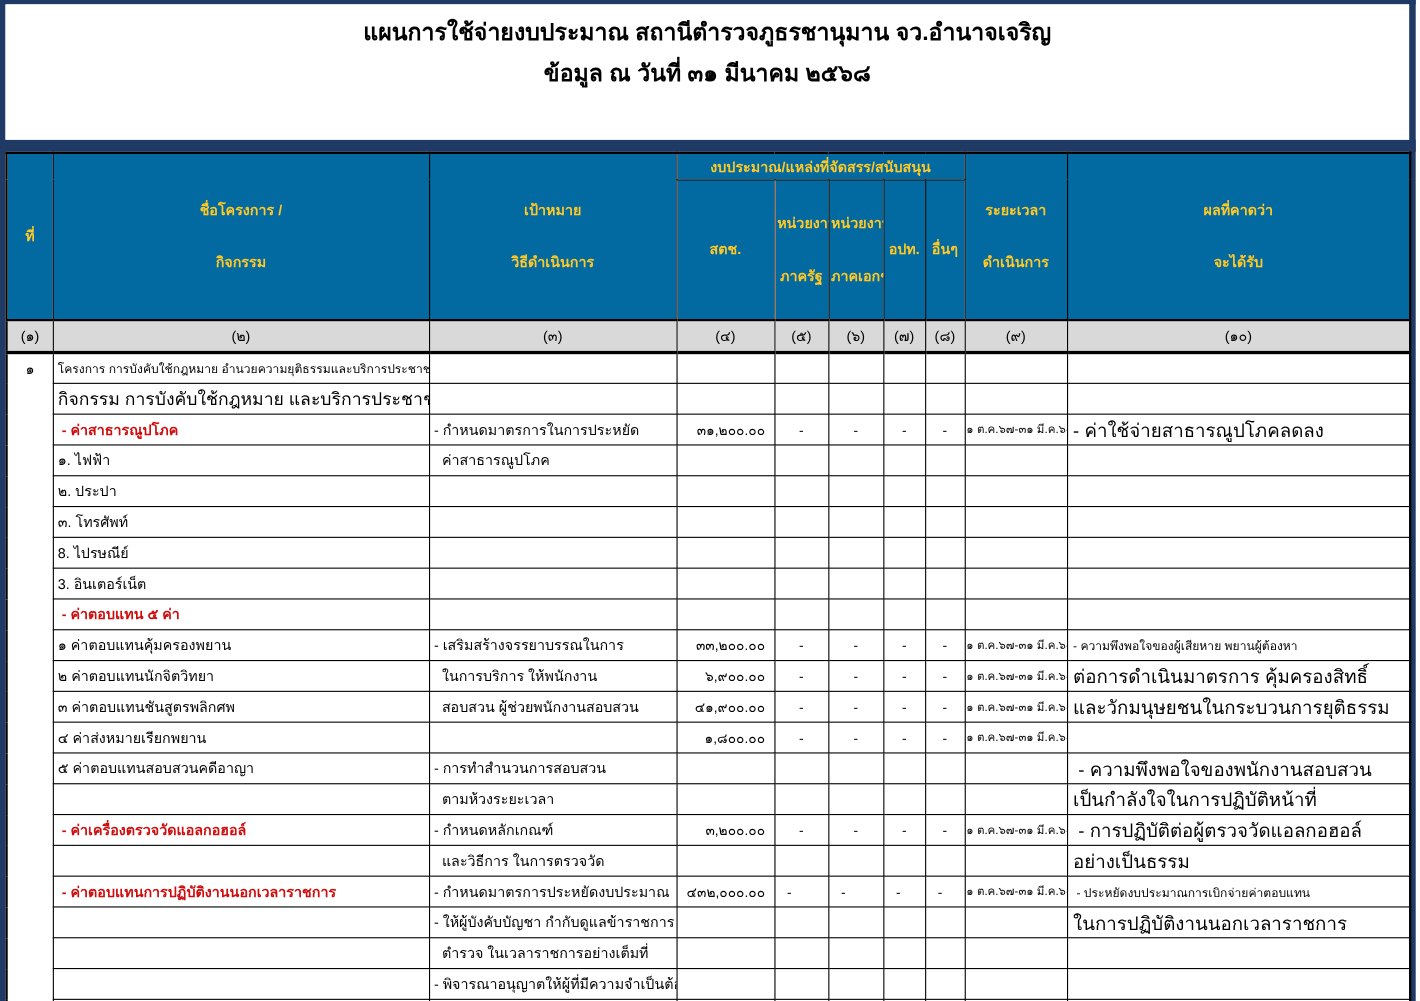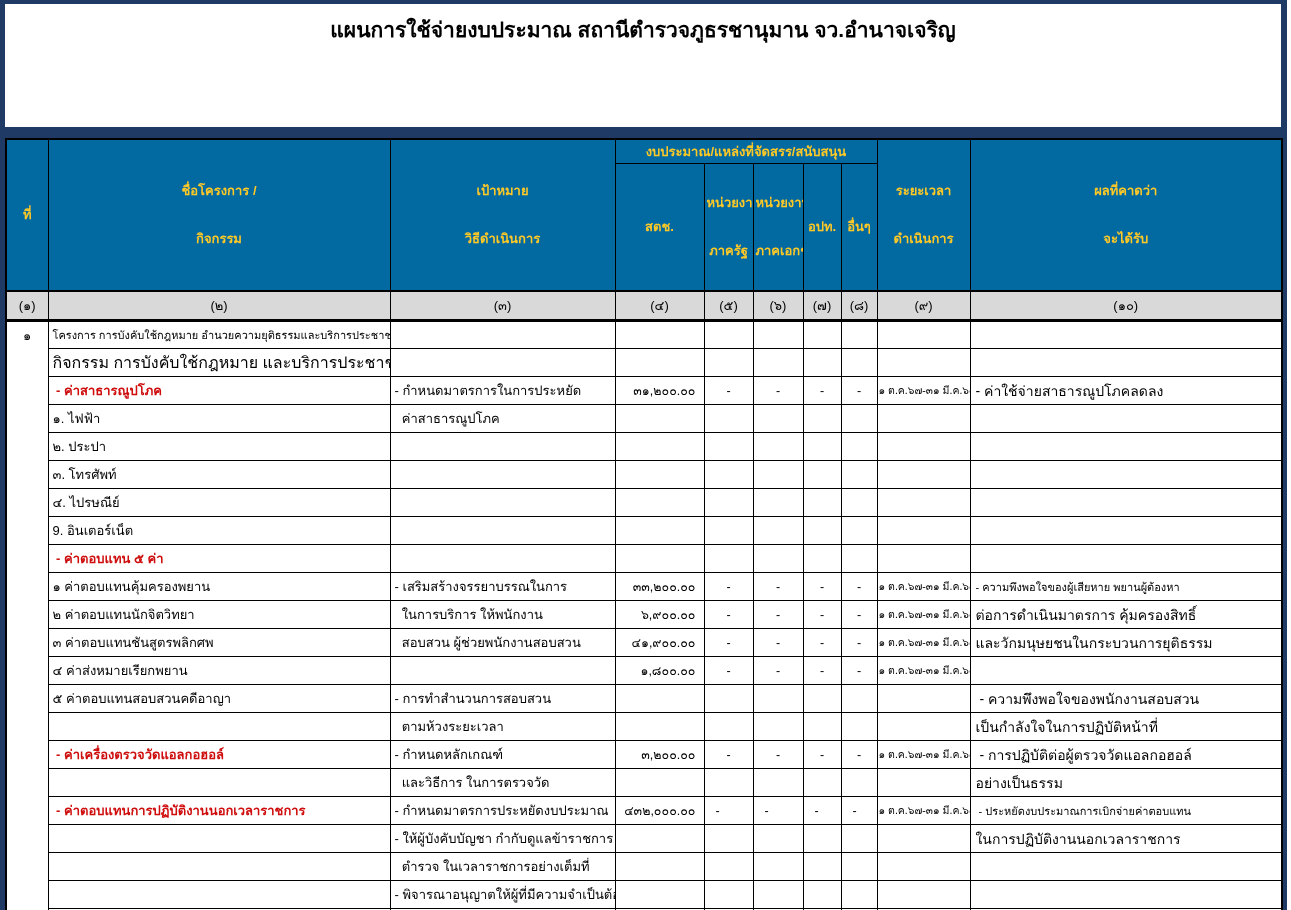--- a/index.html
+++ b/index.html
@@ -34,34 +34,35 @@
   td.c-no { text-align:center; vertical-align:top; line-height:27px; font-size:13px; }
   td.c-project { text-align:left; }
   td.c-project.xs { font-size:11px; }
   td.c-project.sm { font-size:16px; }
   td.c-project.red { color:#cf0d0d; font-weight:bold; }
   td.c-target { text-align:left; }
   td.c-amount { text-align:right; padding-right:8px; font-size:12.5px; }
   td.c-dash { text-align:center; font-size:12.5px; }
   td.c-dash.dash-left { text-align:left; padding-left:11px; }
   td.c-duration { text-align:center; font-size:10.5px; padding:0 1px; }
-  td.c-expected { text-align:left; font-size:14px; padding-left:5px; }
+  td.c-expected { text-align:left; font-size:17px; padding-left:5px; }
   td.c-expected.small { font-size:11px; }
 </style>
 </head>
 <body>
 
 <div class="page">
   <div class="navy b-top"></div>
   <div class="navy b-left"></div>
   <div class="navy b-right"></div>
   <div class="navy b-band"></div>
 
   <div class="title-block">
     <div class="title-line">แผนการใช้จ่ายงบประมาณ สถานีตำรวจภูธรชานุมาน จว.อำนาจเจริญ</div>
+    <div class="title-line">ข้อมูล ณ วันที่ ๓๑ มีนาคม ๒๕๖๘</div>
   </div>
 
   <table class="budget">
     <colgroup>
       <col style="width:42px">
         <col style="width:342px">
         <col style="width:225px">
       <col style="width:89px">
         <col style="width:49px">
         <col style="width:50px">
@@ -179,32 +180,32 @@
           <td class="c-target"></td>
           <td class="c-amount"></td>
           <td class="c-dash"></td>
           <td class="c-dash"></td>
           <td class="c-dash"></td>
           <td class="c-dash"></td>
           <td class="c-duration"></td>
           <td class="c-expected"></td>
         </tr>
         <tr>
-          <td class="c-project">๔. ไปรษณีย์</td>
-          <td class="c-target"></td>
-          <td class="c-amount"></td>
-          <td class="c-dash"></td>
-          <td class="c-dash"></td>
-          <td class="c-dash"></td>
-          <td class="c-dash"></td>
-          <td class="c-duration"></td>
-          <td class="c-expected"></td>
-        </tr>
-        <tr>
-          <td class="c-project">9. อินเตอร์เน็ต</td>
+          <td class="c-project">8. ไปรษณีย์</td>
+          <td class="c-target"></td>
+          <td class="c-amount"></td>
+          <td class="c-dash"></td>
+          <td class="c-dash"></td>
+          <td class="c-dash"></td>
+          <td class="c-dash"></td>
+          <td class="c-duration"></td>
+          <td class="c-expected"></td>
+        </tr>
+        <tr>
+          <td class="c-project">3. อินเตอร์เน็ต</td>
           <td class="c-target"></td>
           <td class="c-amount"></td>
           <td class="c-dash"></td>
           <td class="c-dash"></td>
           <td class="c-dash"></td>
           <td class="c-dash"></td>
           <td class="c-duration"></td>
           <td class="c-expected"></td>
         </tr>
         <tr>

